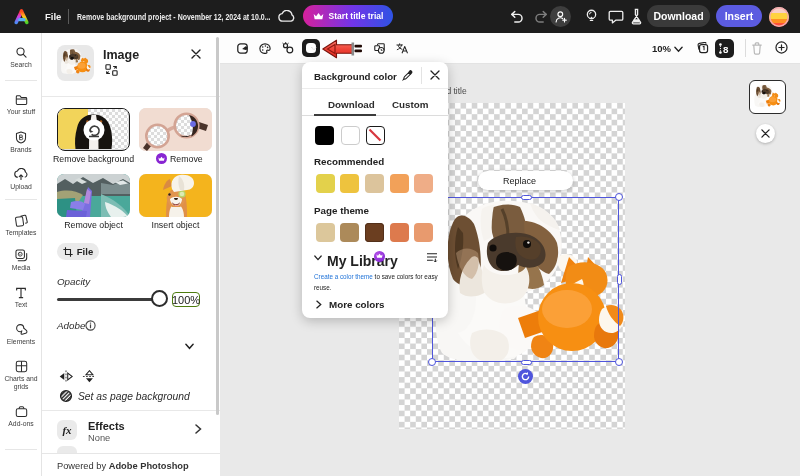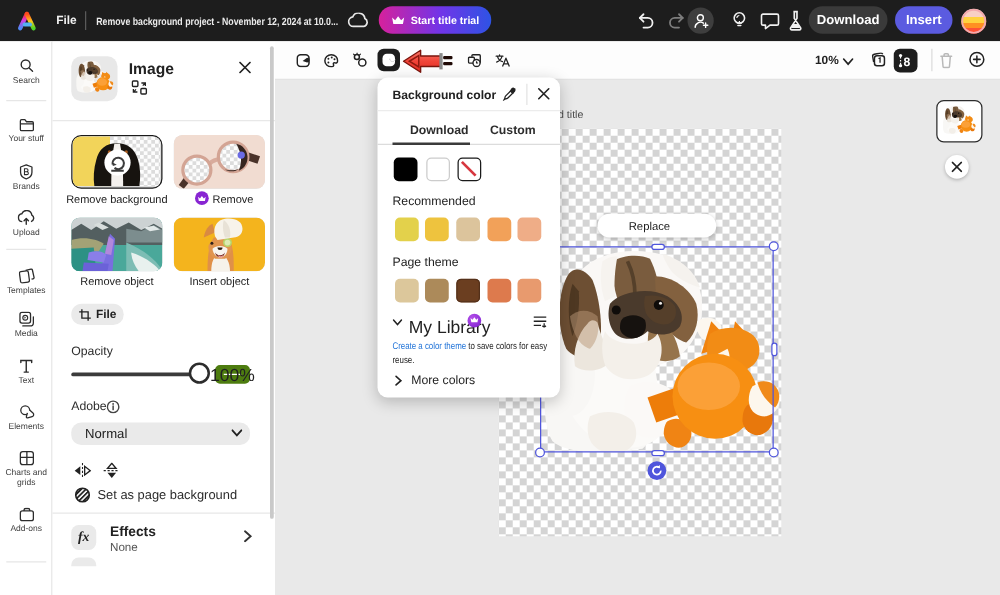--- a/index.html
+++ b/index.html
@@ -23,24 +23,24 @@
 .railsep{position:absolute;left:5px;width:32px;height:1px;background:#e6e6e6;}
 
 #panel{position:absolute;left:42px;top:33px;width:178px;height:443px;background:#fff;}
 #panel .sep{position:absolute;left:0;width:178px;height:1px;background:#e8e8e8;}
 #pthumb{position:absolute;left:15px;top:12px;width:37px;height:36px;border-radius:8px;background:#e8e8e8;overflow:hidden;}
 #panel .ptitle{position:absolute;left:61px;top:15px;font-size:12.5px;font-weight:700;color:#222;}
 #panel .px{position:absolute;left:149px;top:16px;}
 .tile{position:absolute;width:73px;height:43px;border-radius:7px;overflow:hidden;background:#ddd;}
 .tlabel{position:absolute;font-size:8.8px;color:#222;text-align:center;white-space:nowrap;}
 #cropbtn{position:absolute;left:15px;top:210px;width:42px;height:17px;border-radius:8.5px;background:#eaeaea;display:flex;align-items:center;justify-content:center;gap:4px;font-size:9.5px;color:#222;font-weight:600;}
-#panel .lab{position:absolute;font-size:9.8px;color:#2c2c2c;}
+#panel .lab{position:absolute;font-size:9.8px;color:#2c2c2c;font-style:italic;}
 #slider{position:absolute;left:15px;top:265px;width:106px;height:2.5px;background:#3b3b3b;border-radius:2px;}
 #sliderknob{position:absolute;left:109px;top:257px;width:17px;height:17px;border-radius:50%;background:#fff;border:2px solid #2c2c2c;}
-#pctbox{position:absolute;left:130px;top:259px;width:28px;height:15px;border:7px solid #4d7c0f;border-radius:4px;font-size:14px;color:#222;display:flex;align-items:center;justify-content:center;}
+#pctbox{position:absolute;left:130px;top:259px;width:28px;height:15px;border:1px solid #4d7c0f;border-radius:4px;font-size:11px;color:#222;display:flex;align-items:center;justify-content:center;}
 #blendsel{position:absolute;left:15px;top:304.5px;width:143px;height:18.5px;border-radius:8px;background:#eaeaea;font-size:10.5px;color:#222;display:flex;align-items:center;padding-left:11px;}
 #fxbox{position:absolute;left:15px;top:387px;width:20px;height:20px;border-radius:6px;background:#eaeaea;display:flex;align-items:center;justify-content:center;font-size:11px;font-style:italic;font-weight:700;color:#222;font-family:"Liberation Serif",serif;}
 #powered{position:absolute;left:0;top:420px;width:178px;height:23px;background:#fff;border-top:1px solid #e6e6e6;}
 #powered div{margin:7px 0 0 15px;font-size:9.3px;color:#333;}
 #pscroll{position:absolute;left:173.5px;top:4px;width:3.5px;height:378px;background:#c9c9c9;border-radius:2px;}
 
 #ctoolbar{position:absolute;left:220px;top:33px;width:580px;height:31px;background:#fdfdfd;border-bottom:1px solid #e3e3e3;}
 #bgbtn{position:absolute;left:302px;top:39px;width:18px;height:18px;background:#1d1d1d;border-radius:5px;}
 #bgbtn .inner{position:absolute;left:4px;top:4px;width:10px;height:10px;background:#fff;border-radius:3.5px;}
 #artboard{position:absolute;left:399px;top:103px;width:226px;height:326px;background:repeating-conic-gradient(#d4d4d4 0% 25%,#ffffff 0% 50%) 0 0/11.2px 11.2px;}
@@ -52,21 +52,21 @@
 
 #floatbar{position:absolute;left:478px;top:171px;width:95px;height:19px;background:#fff;border-radius:9.5px;box-shadow:0 1px 4px rgba(0,0,0,.22);display:flex;align-items:center;padding:0 6px;gap:19px;font-size:9px;color:#1a1a1a;}
 
 #popover{position:absolute;left:302px;top:62px;width:146px;height:256px;background:#fff;border-radius:8px;box-shadow:0 3px 12px rgba(0,0,0,.22);}
 #popover .hdr{position:absolute;left:12px;top:9px;font-size:9.7px;font-weight:700;color:#222;}
 #popover .hline{position:absolute;left:0;top:26px;width:146px;height:1px;background:#ececec;}
 #popover .tab{position:absolute;top:37px;font-size:9.8px;font-weight:700;color:#2c2c2c;}
 #popover .tabline{position:absolute;left:0;top:52.5px;width:146px;height:1px;background:#dcdcdc;}
 #popover .tabsel{position:absolute;left:12px;top:51.5px;width:62px;height:2px;background:#3b3b3b;}
 .sw{position:absolute;width:19px;height:19px;border-radius:4px;}
-#popover .sect{position:absolute;left:12px;font-size:9.8px;font-weight:400;color:#222;}
+#popover .sect{position:absolute;left:12px;font-size:9.8px;font-weight:700;color:#222;}
 #popover .link{position:absolute;left:12px;top:210px;width:132px;font-size:7.7px;color:#222;line-height:10.5px;}
 #popover .link a{color:#2073d8;text-decoration:none;}
 
 #pagethumb{position:absolute;left:749px;top:80px;width:37px;height:34px;background:#fff;border:1.5px solid #2c2c2c;border-radius:6px;overflow:hidden;}
 #pagex{position:absolute;left:756px;top:124px;width:19px;height:19px;border-radius:50%;background:#fff;box-shadow:0 1px 3px rgba(0,0,0,.25);display:flex;align-items:center;justify-content:center;}
 </style>
 </head>
 <body>
 <div id="app">
 <div id="topbar">
@@ -369,21 +369,20 @@
   <div class="lab" style="left:15px;top:243px">Opacity</div>
   <div id="slider"></div>
   <div id="sliderknob"></div>
   <div id="pctbox">100%</div>
   <div class="lab" style="left:15px;top:287px">Adobe</div>
   <svg class="abs" style="left:43px;top:287px" width="11" height="11" viewBox="0 0 12 12">
         <circle cx="6" cy="6" r="5" fill="none" stroke="#444" stroke-width="1.2"></circle>
         <path d="M6 5.2 v3.2" stroke="#444" stroke-width="1.3" stroke-linecap="round"></path>
         <circle cx="6" cy="3.4" r=".8" fill="#444"></circle>
       </svg>
-  <div id="blendsel">Normal</div>
   <svg class="abs" style="left:143px;top:310px" width="9" height="7" viewBox="0 0 10 7">
         <path d="M1 1 L5 5.5 L9 1" fill="none" stroke="#222" stroke-width="1.6" stroke-linecap="round"></path>
       </svg>
   <svg class="abs" style="left:17px;top:337px" width="14" height="13" viewBox="0 0 16 15">
     <path d="M8 0.5 v14" stroke="#222" stroke-width="1" stroke-dasharray="2 1.6"></path>
     <path d="M6 3.5 v8 L0.8 7.5 Z" fill="#222"></path>
     <path d="M10 3.5 v8 L15.2 7.5 Z" fill="none" stroke="#222" stroke-width="1.2"></path>
   </svg>
   <svg class="abs" style="left:40px;top:337px" width="14" height="13" viewBox="0 0 16 15">
     <path d="M1 7.5 h14" stroke="#222" stroke-width="1" stroke-dasharray="2 1.6"></path>
@@ -401,20 +400,23 @@
   </svg>
   <div class="lab" style="left:36px;top:358px;font-size:10.3px">Set as page background</div>
   <div class="sep" style="top:377px"></div>
   <div id="fxbox">fx</div>
   <div class="abs" style="left:46px;top:387px;font-size:11px;font-weight:700;color:#222">Effects</div>
   <div class="abs" style="left:46px;top:400px;font-size:9.3px;color:#555">None</div>
   <svg class="abs" style="left:153px;top:391px" width="7" height="10" viewBox="0 0 7 10">
         <path d="M1 1 L5.5 5 L1 9" fill="none" stroke="#333" stroke-width="1.5" stroke-linecap="round"></path>
       </svg>
   <div class="abs" style="left:15px;top:413px;width:20px;height:7px;border-radius:6px 6px 0 0;background:#eaeaea"></div>
+  <div id="powered">
+        <div>Powered by <b>Adobe Photoshop</b></div>
+      </div>
   <div id="pscroll"></div>
 </div>
 <div id="ctoolbar"></div>
 <svg class="abs" style="left:237px;top:43px" width="11" height="11" viewBox="0 0 14 14">
   <rect x="1" y="1" width="12" height="12" rx="3.5" fill="none" stroke="#222" stroke-width="1.6"></rect>
   <path d="M6.5 7.5 L11 4 a1 1 0 0 1 0 5 Z" fill="#222"></path>
 </svg>
 <svg class="abs" style="left:259px;top:43px" width="12" height="11" viewBox="0 0 15 14">
   <path d="M7.5 1 C11.5 1 14 3.8 14 7 C14 9 12.8 9.8 11.4 9.3 C10 8.8 9.2 9.6 9.8 11 C10.4 12.6 9.3 13.3 7.5 13.3 C3.8 13.3 1 10.5 1 7 C1 3.8 3.8 1 7.5 1 Z" fill="none" stroke="#222" stroke-width="1.5"></path>
   <circle cx="4.6" cy="5" r="1" fill="#222"></circle>

